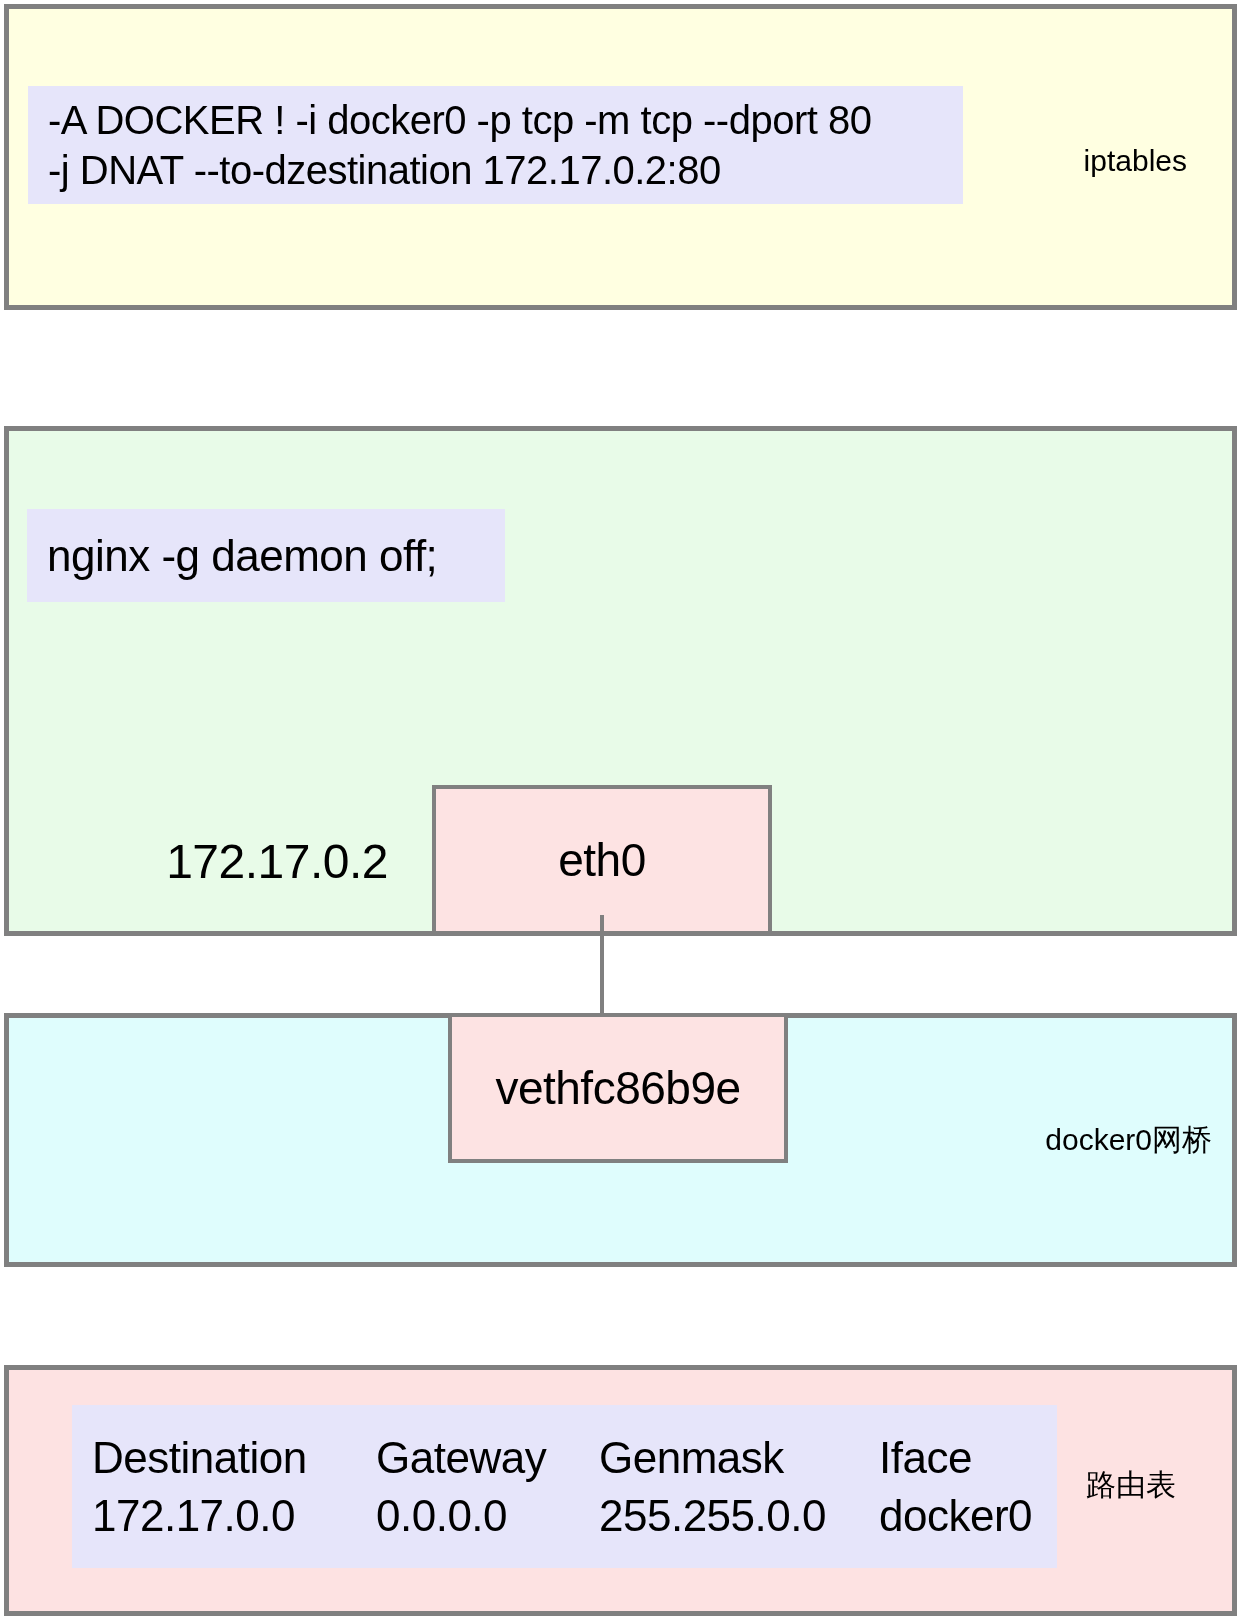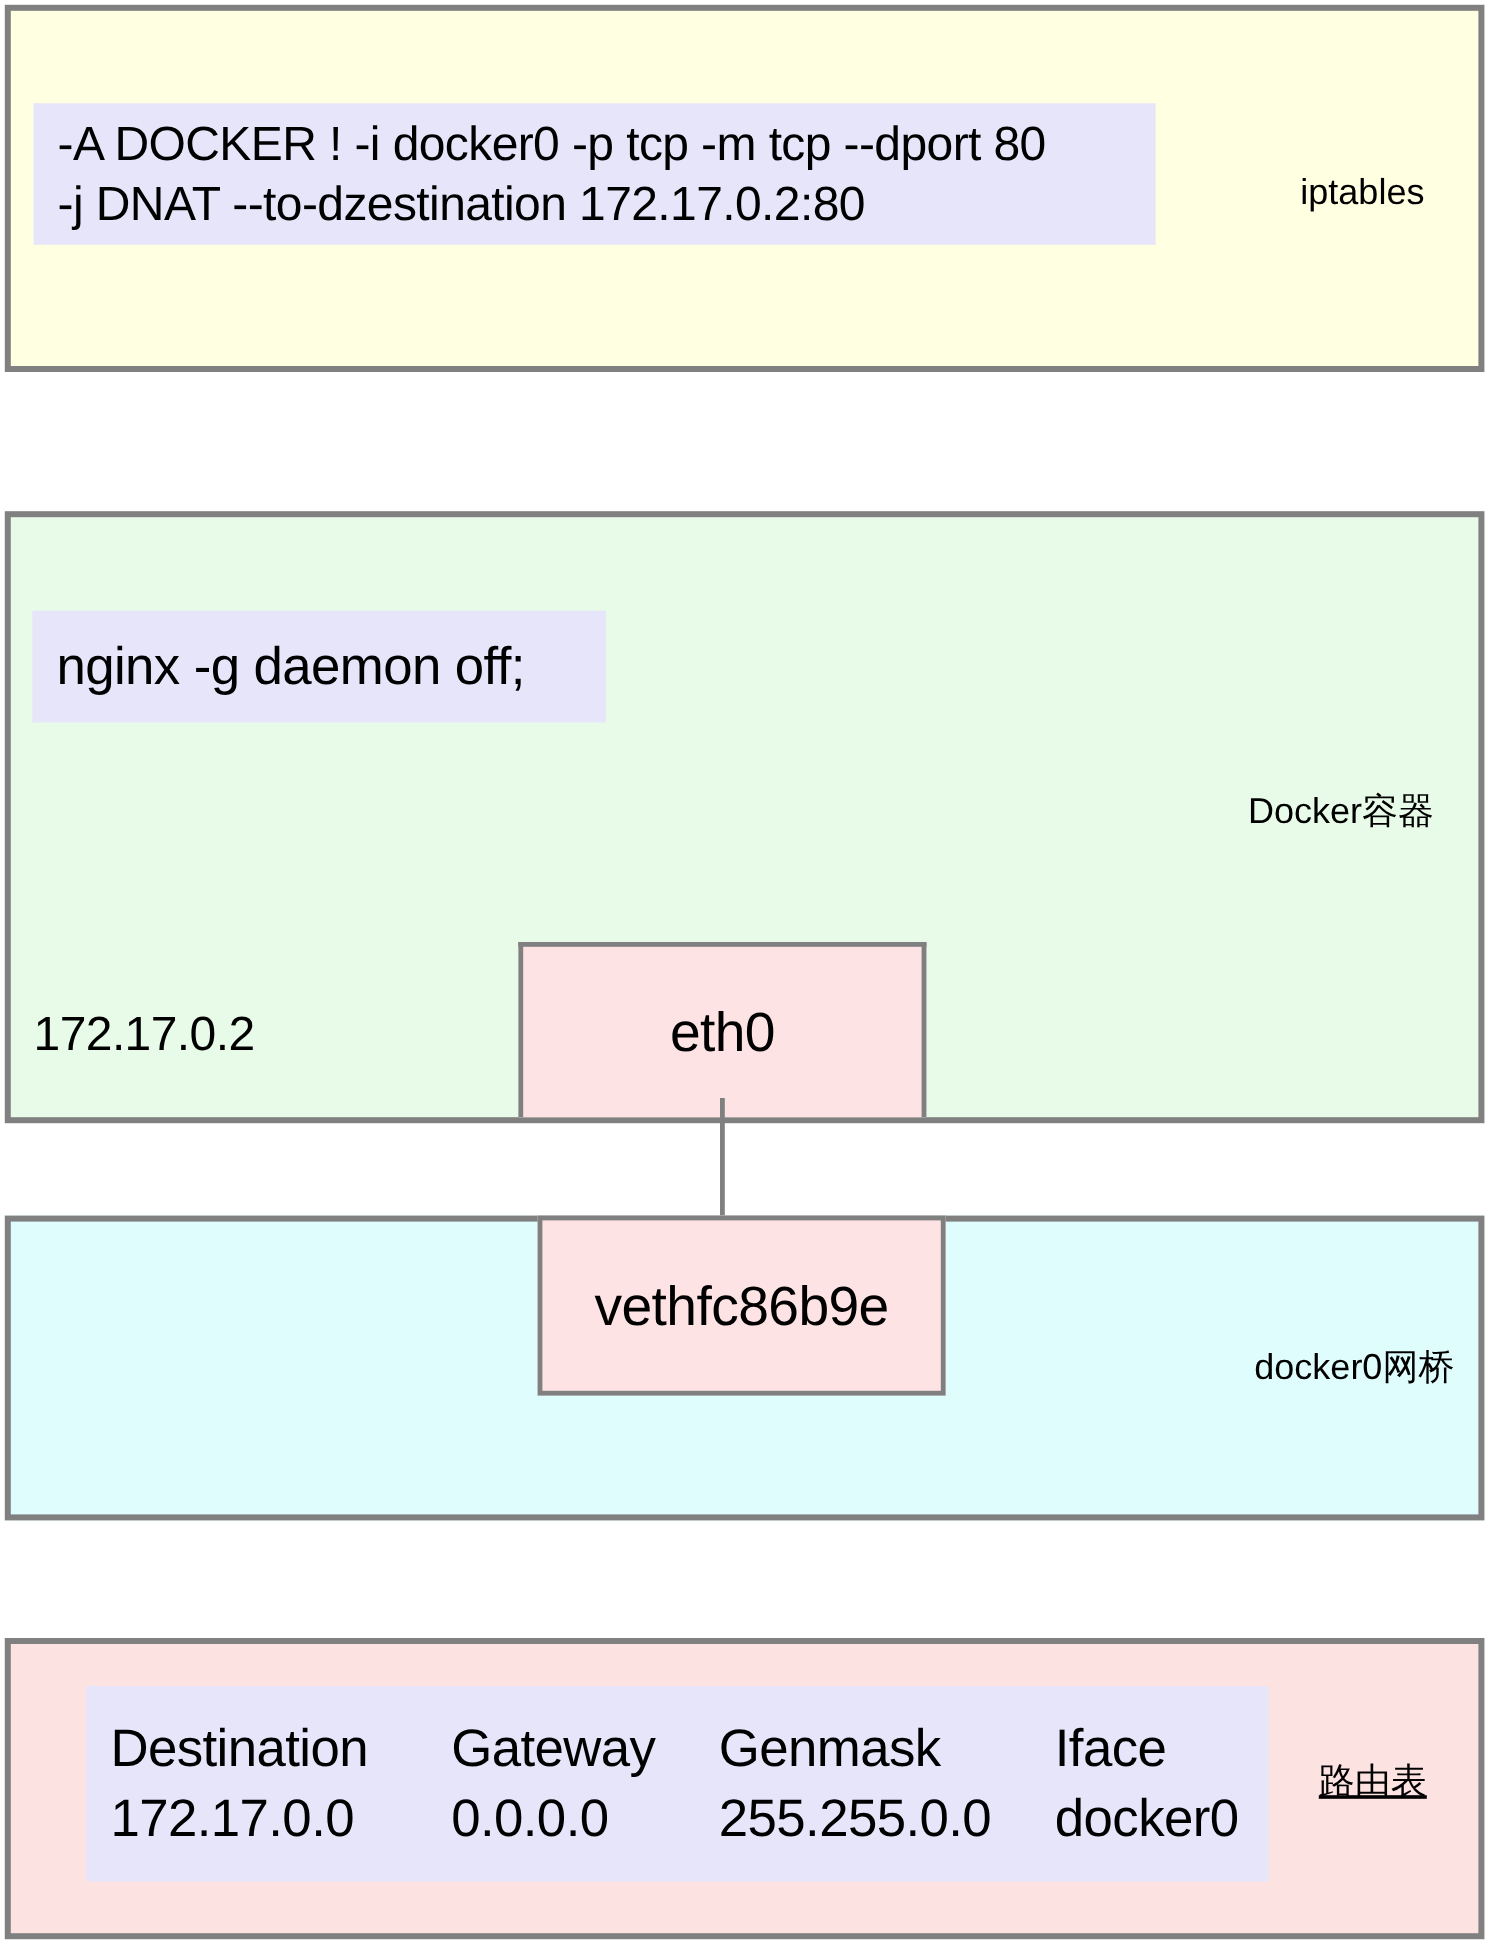--- a/index.html
+++ b/index.html
@@ -52,40 +52,40 @@
   }
 
   .side-label {
     position: absolute;
     font-size: 30px; line-height: 54px;
     white-space: nowrap;
   }
   #label-iptables  { right: 45px; top: 125px; }
   #label-container { right: 37px; top: 219px; }
   #label-bridge    { right: 20px; top: 95px;  }
-  #label-route     { right: 43px; top: 88px; text-decoration: underline;  }
+  #label-route     { right: 56px; top: 88px;  }
 
   .iface-box {
     position: absolute;
     width: 340px;
     background: #FDE3E3;
     border: 4px solid #808080;
     box-sizing: border-box;
     display: flex; align-items: center; justify-content: center;
     font-size: 46px;
     letter-spacing: -0.5px;
   }
   #box-eth0 { left: 423px; top: 354px; bottom: 0; border-bottom: none; }
   #box-veth { left: 423px; top: -5px; height: 150px; margin-left: 16px; }
 
   .ip-label {
     position: absolute;
     left: 19px; width: 360px;
-    text-align: left;
-    font-size: 40px; line-height: 48px;
+    text-align: right;
+    font-size: 48px; line-height: 48px;
     letter-spacing: -0.5px; white-space: nowrap;
   }
   #ip-eth0 { top: 407px; }
   #ip-veth { top: 48px; }
 
   #connector-line {
     position: absolute;
     left: 600px; top: 915px;
     width: 4px; height: 100px;
     background: #808080;
@@ -101,21 +101,20 @@
       <div>-A DOCKER ! -i docker0 -p tcp -m tcp --dport 80</div>
       <div>-j DNAT --to-dzestination 172.17.0.2:80</div>
     </div>
     <div class="side-label" id="label-iptables">iptables</div>
   </div>
 
   <div class="panel" id="panel-container">
     <div class="chip" id="chip-nginx">
       <div>nginx -g daemon off;</div>
     </div>
-    <div class="side-label" id="label-container">Docker容器</div>
     <div class="ip-label" id="ip-eth0">172.17.0.2</div>
     <div class="iface-box" id="box-eth0">
       <span>eth0</span>
     </div>
   </div>
 
   <div id="connector-line"></div>
 
   <div class="panel" id="panel-bridge">
     <div class="iface-box" id="box-veth">

